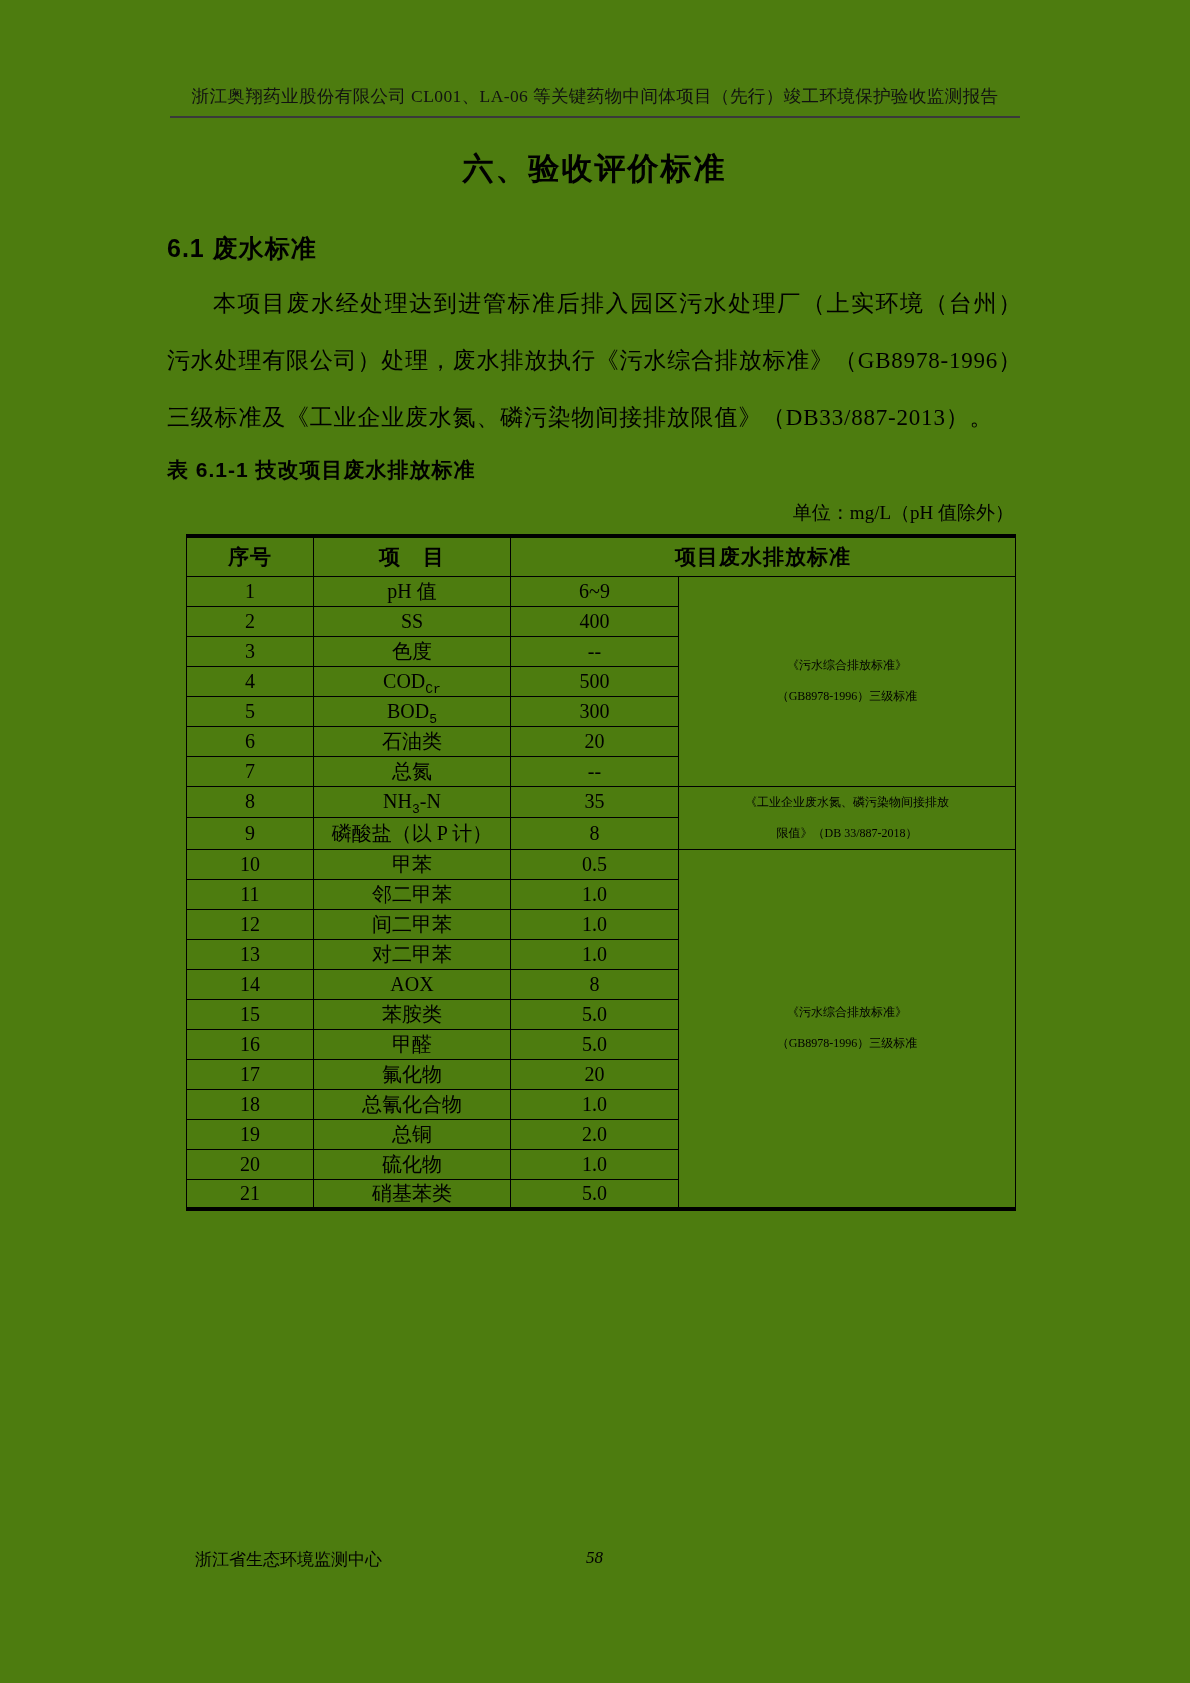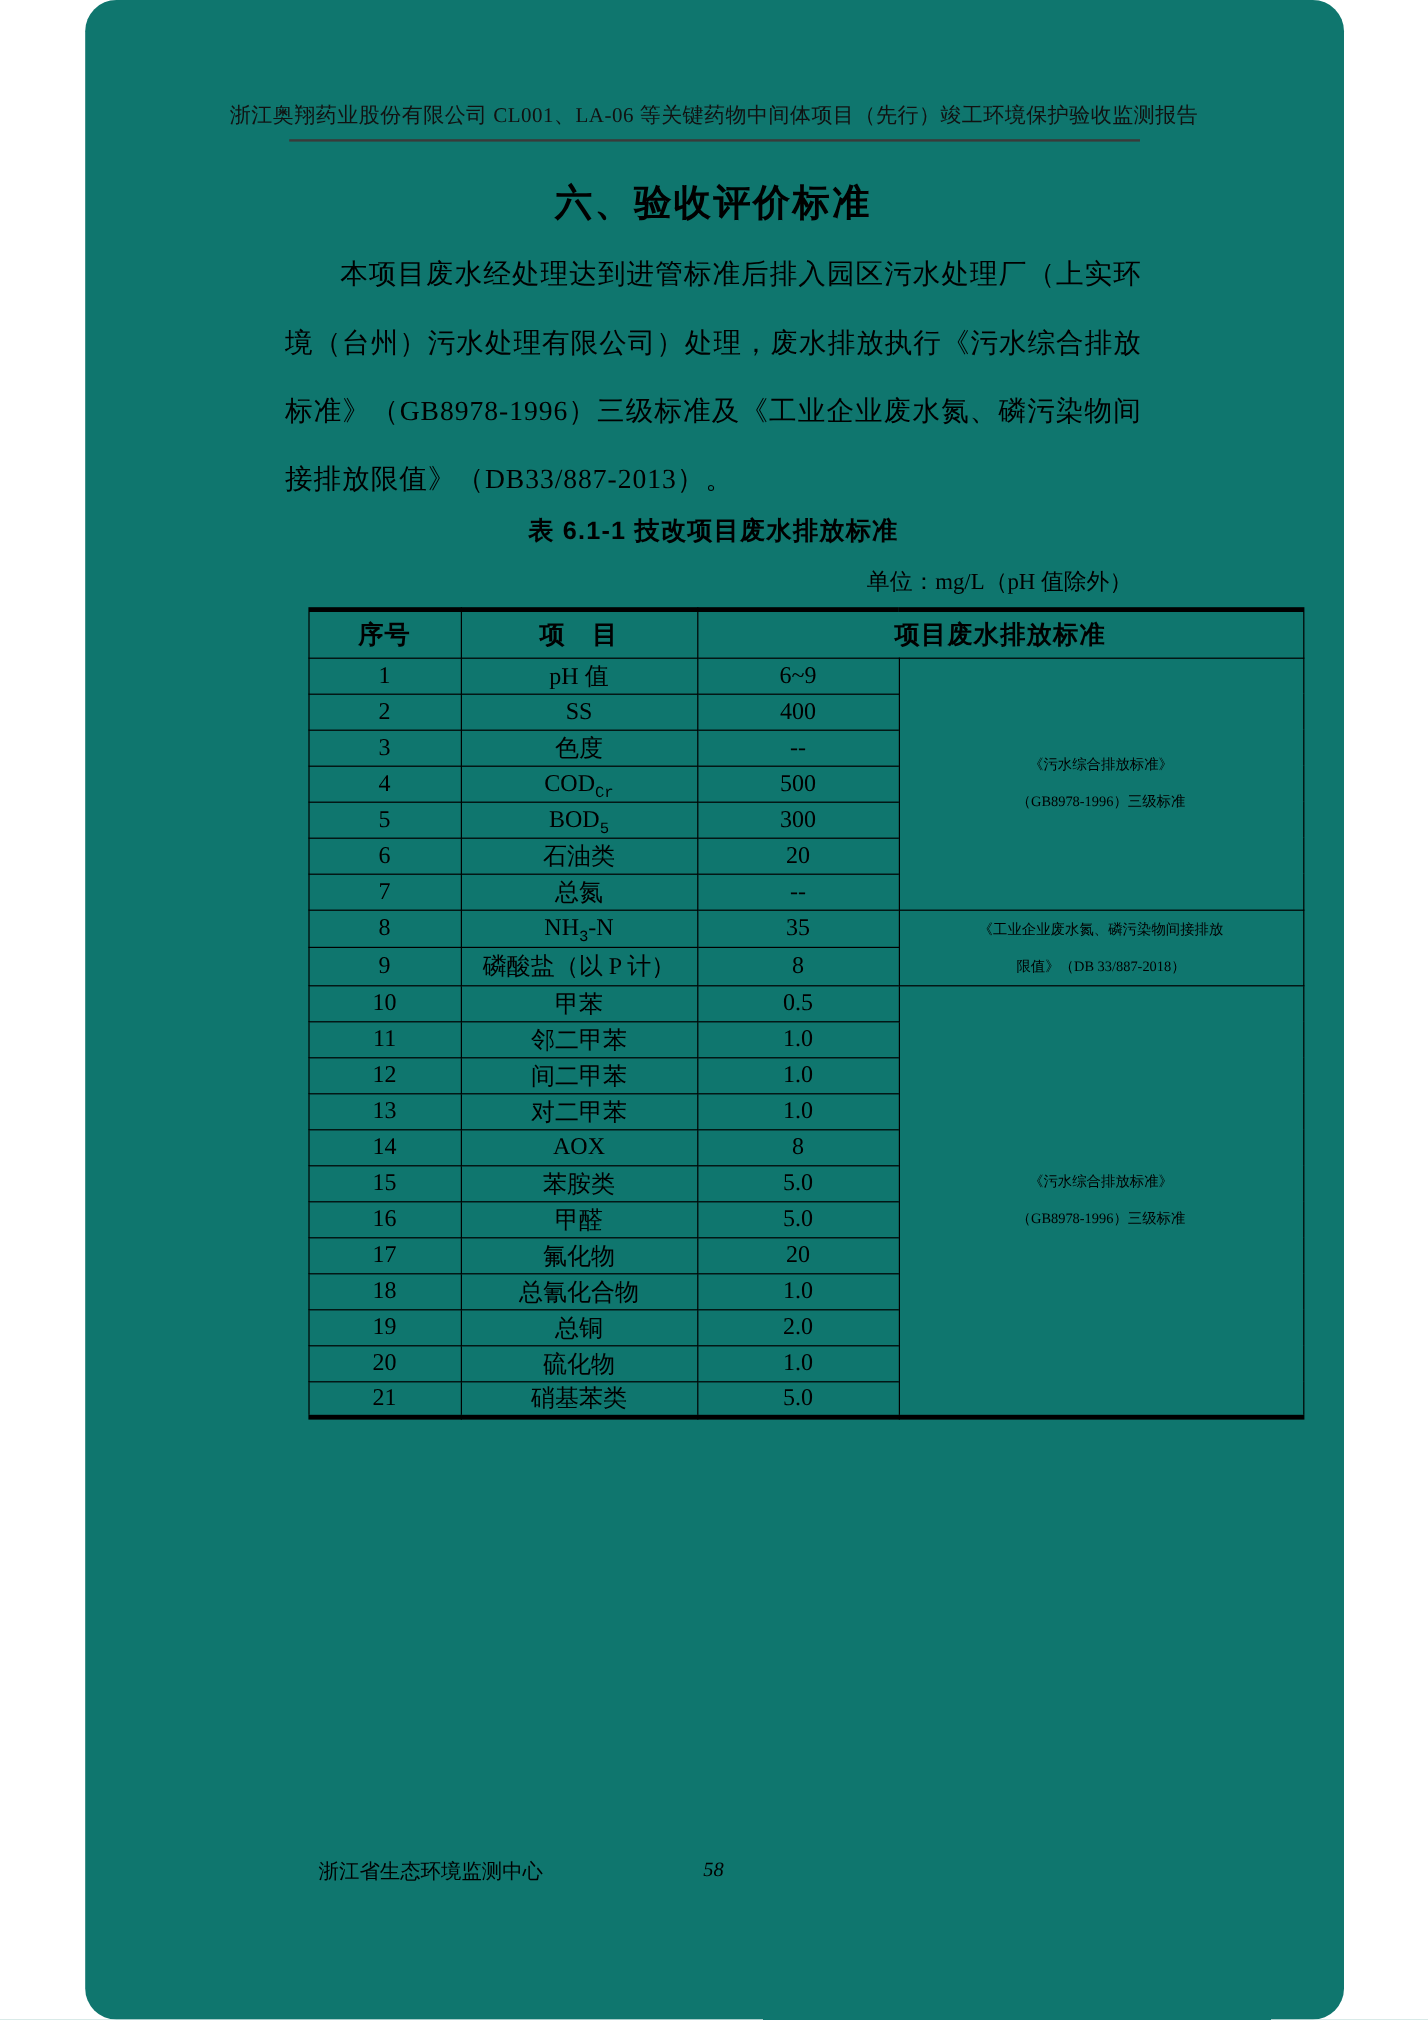--- a/index.html
+++ b/index.html
@@ -1,26 +1,25 @@
 <!DOCTYPE html>
 <html><head>
 <meta charset="utf-8">
 <style>
   * { margin: 0; padding: 0; box-sizing: border-box; }
   html, body { background: #ffffff; }
   .page {
-    width: 1049px;
+    width: 1190px;
     height: 1683px;
-    background: #0f766e;
+    background: #4d7c0f;
     color: #000000;
     font-family: "Liberation Serif", "DejaVu Serif", serif;
     position: relative;
     overflow: hidden;
     margin: 0 auto;
-    border-radius: 26px;
   }
   
   .header { padding-top: 84px; }
   .header-text {
     text-align: center;
     font-size: 17.5px;
     letter-spacing: 0.4px;
     color: #111;
   }
   .header-rule {
@@ -47,24 +46,25 @@
   }
   .para {
     font-size: 23px;
     line-height: 57px;
     text-align: justify;
     text-indent: 2em;
     letter-spacing: 0.8px;
     margin-top: 10px;
   }
   .table-caption {
-    text-align: center;
+    text-align: left;
     font-weight: bold;
     font-size: 21px;
     font-family: "Liberation Sans", "DejaVu Sans", sans-serif;
+    margin-top: 10px;
     letter-spacing: 1px;
   }
   .unit-note {
     text-align: right;
     font-size: 19px;
     margin: 16px 8px 8px 0;
   }
   table.std-table {
     border-collapse: collapse;
     table-layout: fixed;
@@ -116,20 +116,21 @@
 
   <div class="header">
     <div class="header-text">浙江奥翔药业股份有限公司 CL001、LA-06 等关键药物中间体项目（先行）竣工环境保护验收监测报告</div>
     <div class="header-rule"></div>
   </div>
 
   <div class="content">
 
     <div class="chapter-title">六、验收评价标准</div>
 
+    <div class="section-title">6.1 废水标准</div>
 
     <p class="para">本项目废水经处理达到进管标准后排入园区污水处理厂（上实环境（台州）污水处理有限公司）处理，废水排放执行《污水综合排放标准》（GB8978-1996）三级标准及《工业企业废水氮、磷污染物间接排放限值》（DB33/887-2013）。</p>
 
     <div class="table-caption">表 6.1-1  技改项目废水排放标准</div>
 
     <div class="unit-note">单位：mg/L（pH 值除外）</div>
 
     <table class="std-table">
       <colgroup>
         <col style="width:127px">

